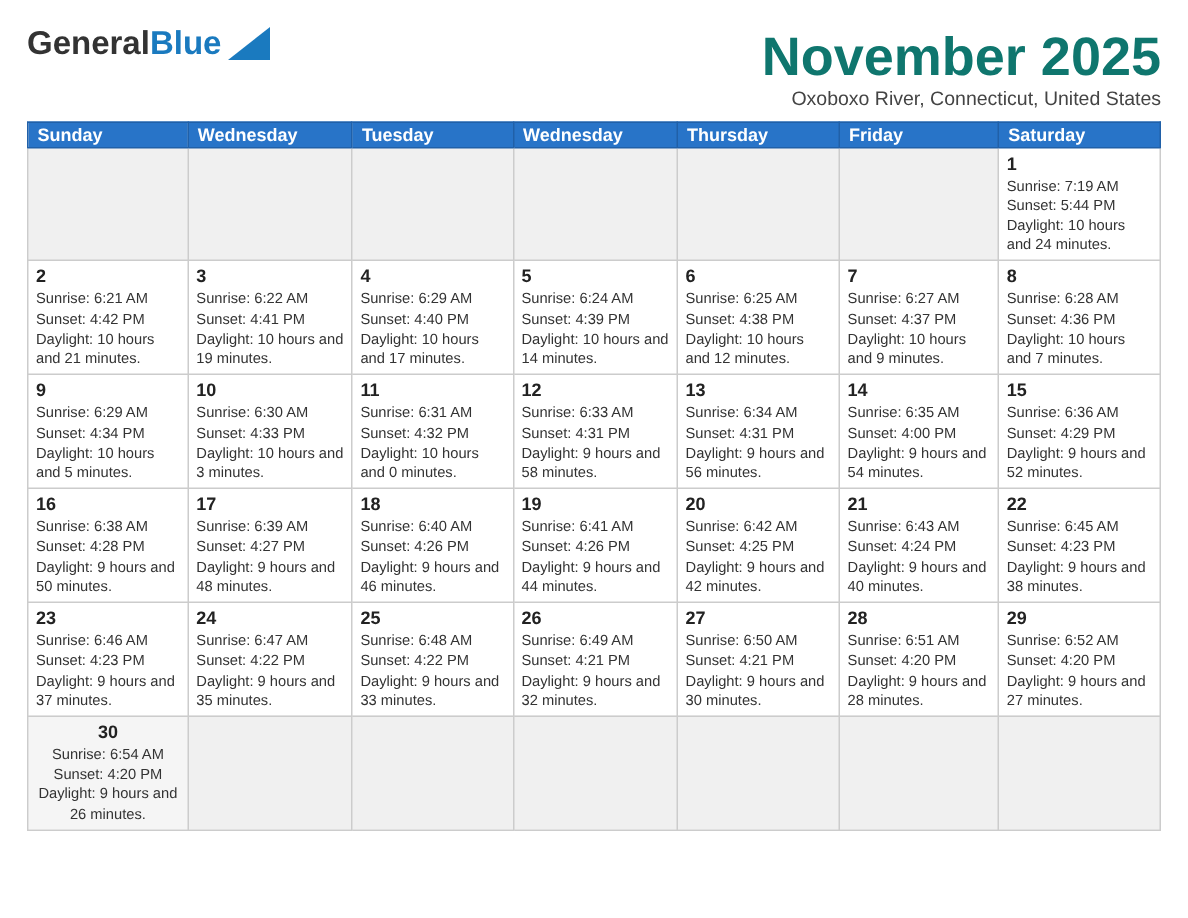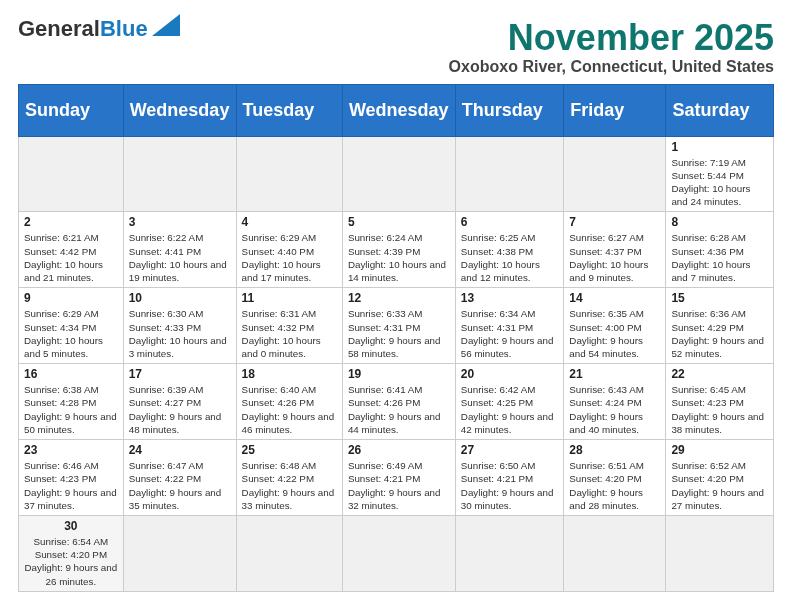--- a/index.html
+++ b/index.html
@@ -31,49 +31,48 @@
       font-size: 22px;
       font-weight: bold;
       color: #333;
       line-height: 1;
     }
     .logo-text span {
       color: #1a7abf;
     }
     .logo-row {
       display: flex;
-      align-items: flex-start;
+      align-items: flex-end;
     }
     .title-block {
       text-align: right;
     }
     .month-title {
       font-size: 36px;
       font-weight: bold;
       color: #0f766e;
       line-height: 1.1;
     }
     .location-title {
-      font-size: 16px;
+      font-size: 13px;
       color: #444;
-      font-weight: bold;
     }
     
     .calendar {
       width: 100%;
       border-collapse: collapse;
       border: 1px solid #bbb;
     }
     .calendar th {
       background: #2874c8;
       color: #fff;
-      font-size: 18px;
+      font-size: 12px;
       font-weight: bold;
       text-align: left;
-      padding: 15px 6px;
+      padding: 1px 6px;
       border: 1px solid #2060a8;
     }
     .calendar td {
       vertical-align: top;
       border: 1px solid #ccc;
       padding: 3px 5px;
       width: 113px;
       min-height: 70px;
       background: #fff;
       font-size: 10px;

